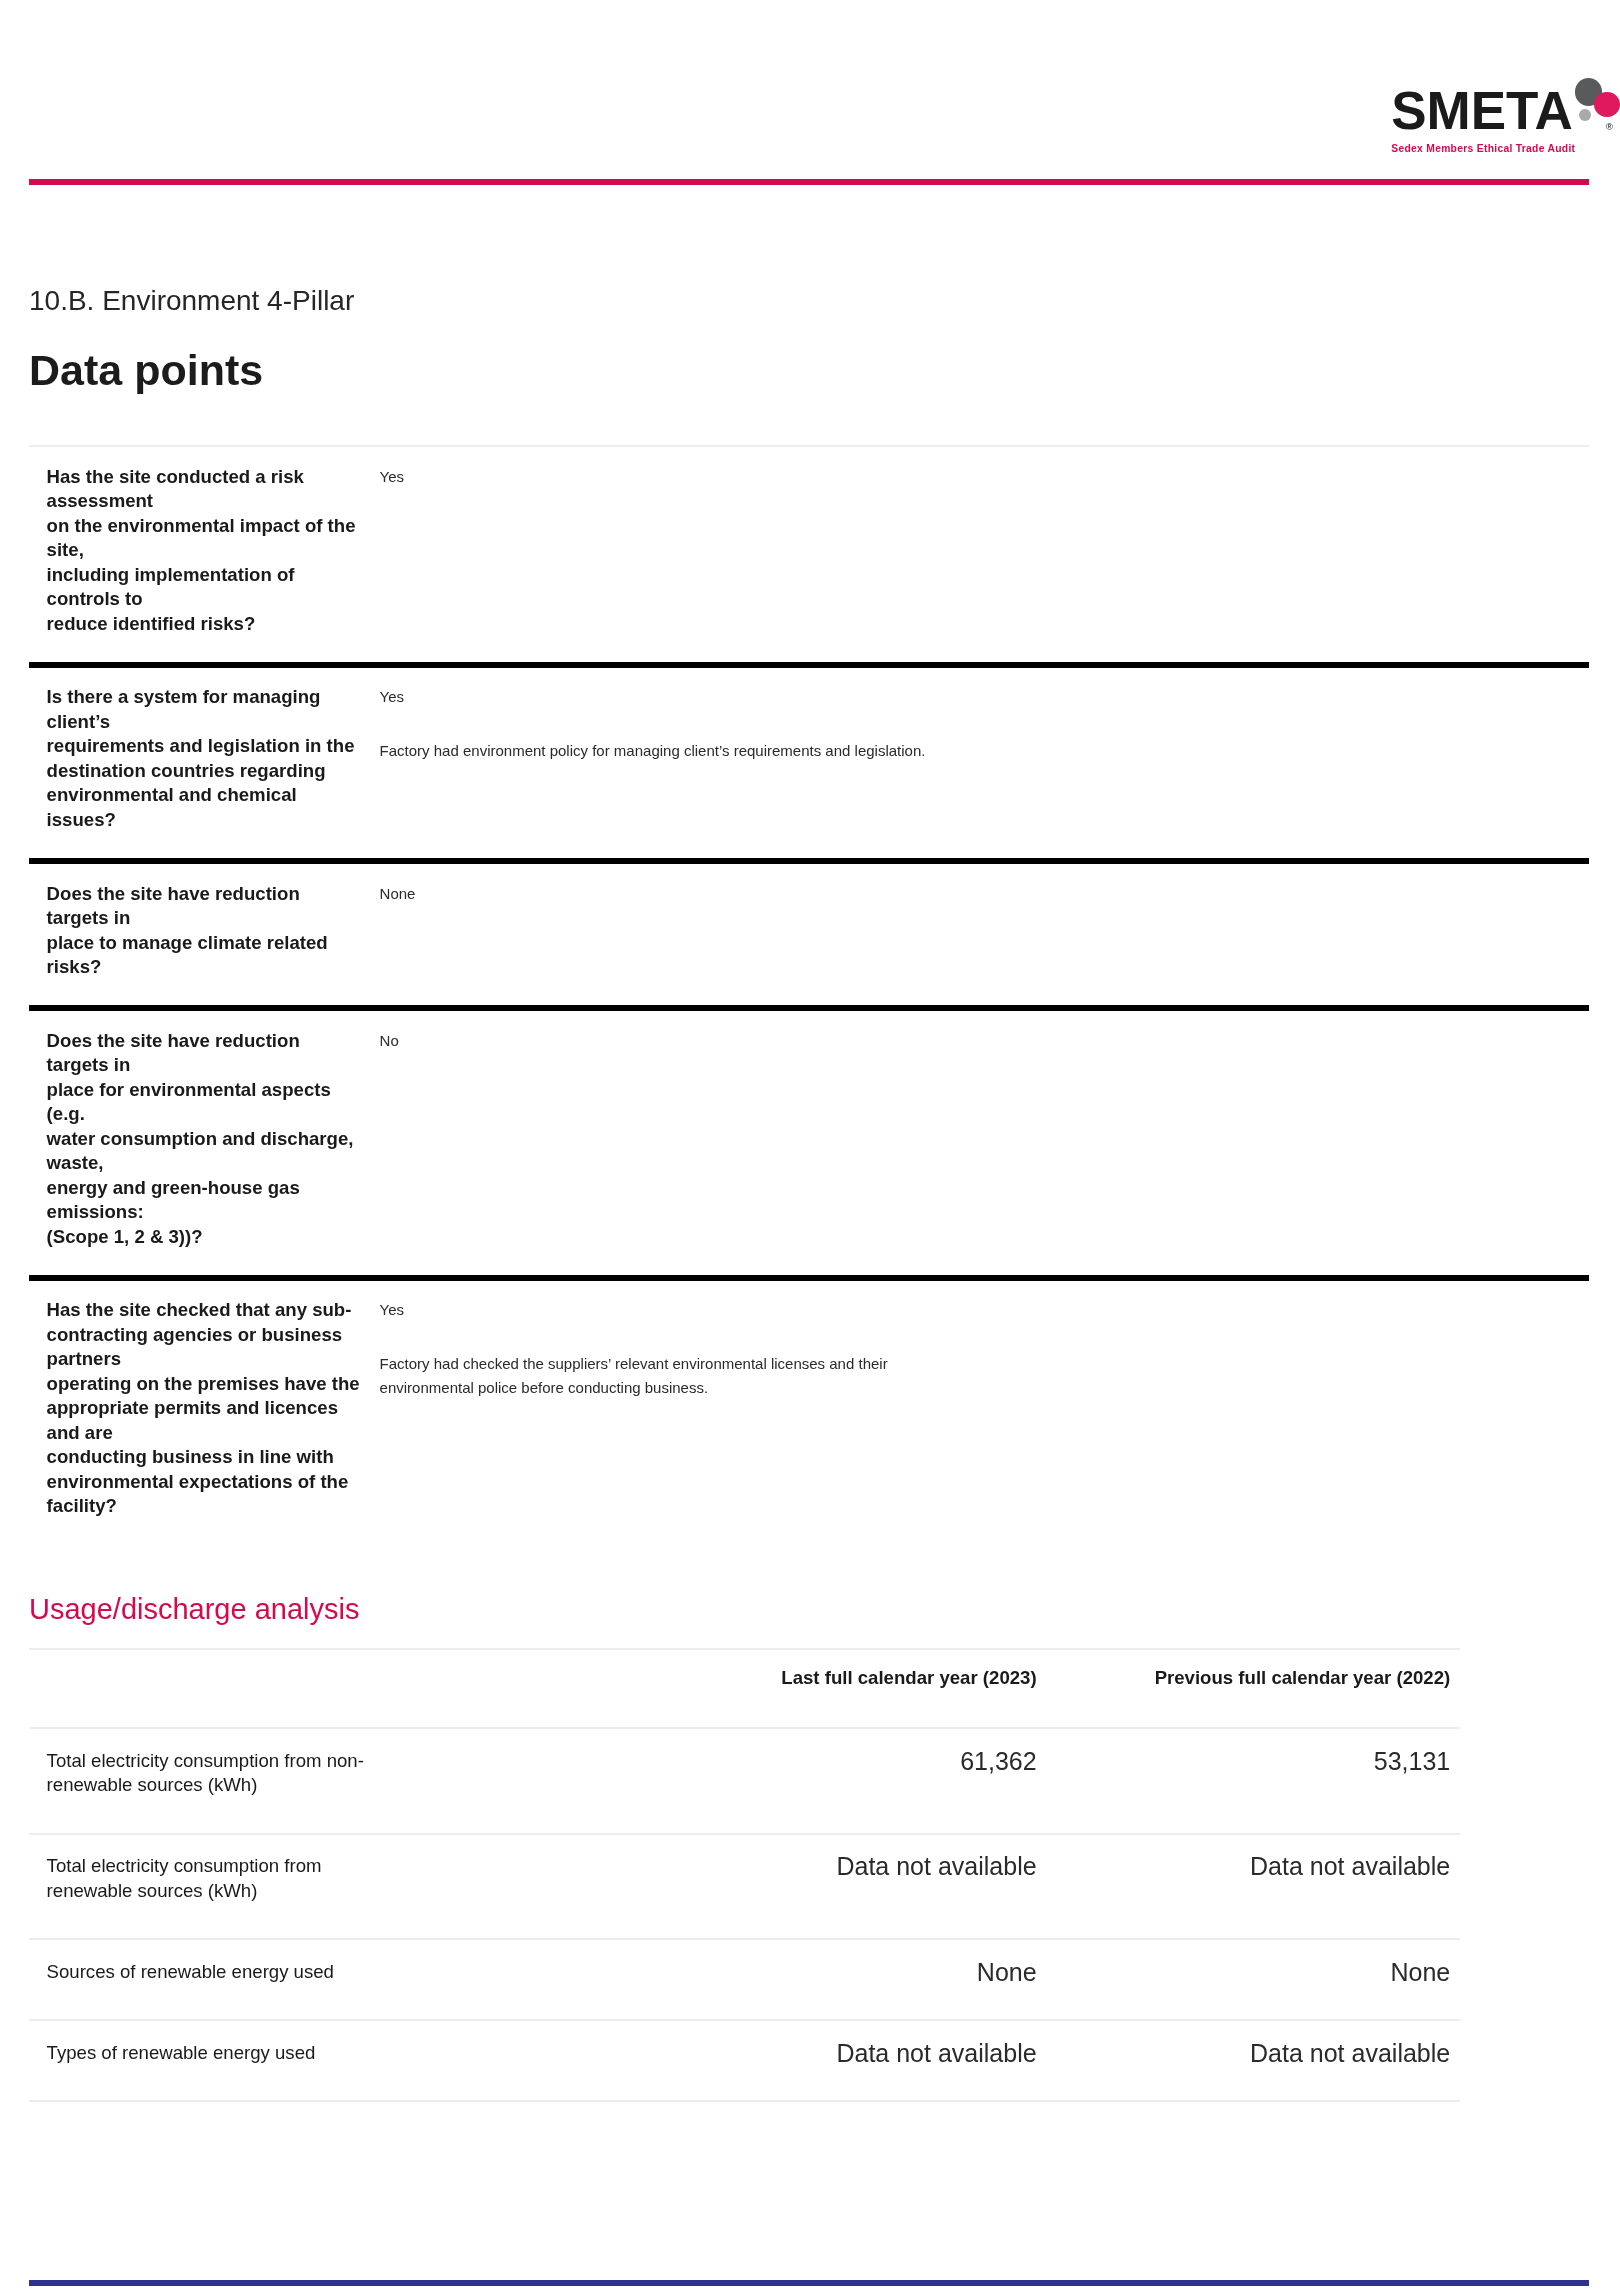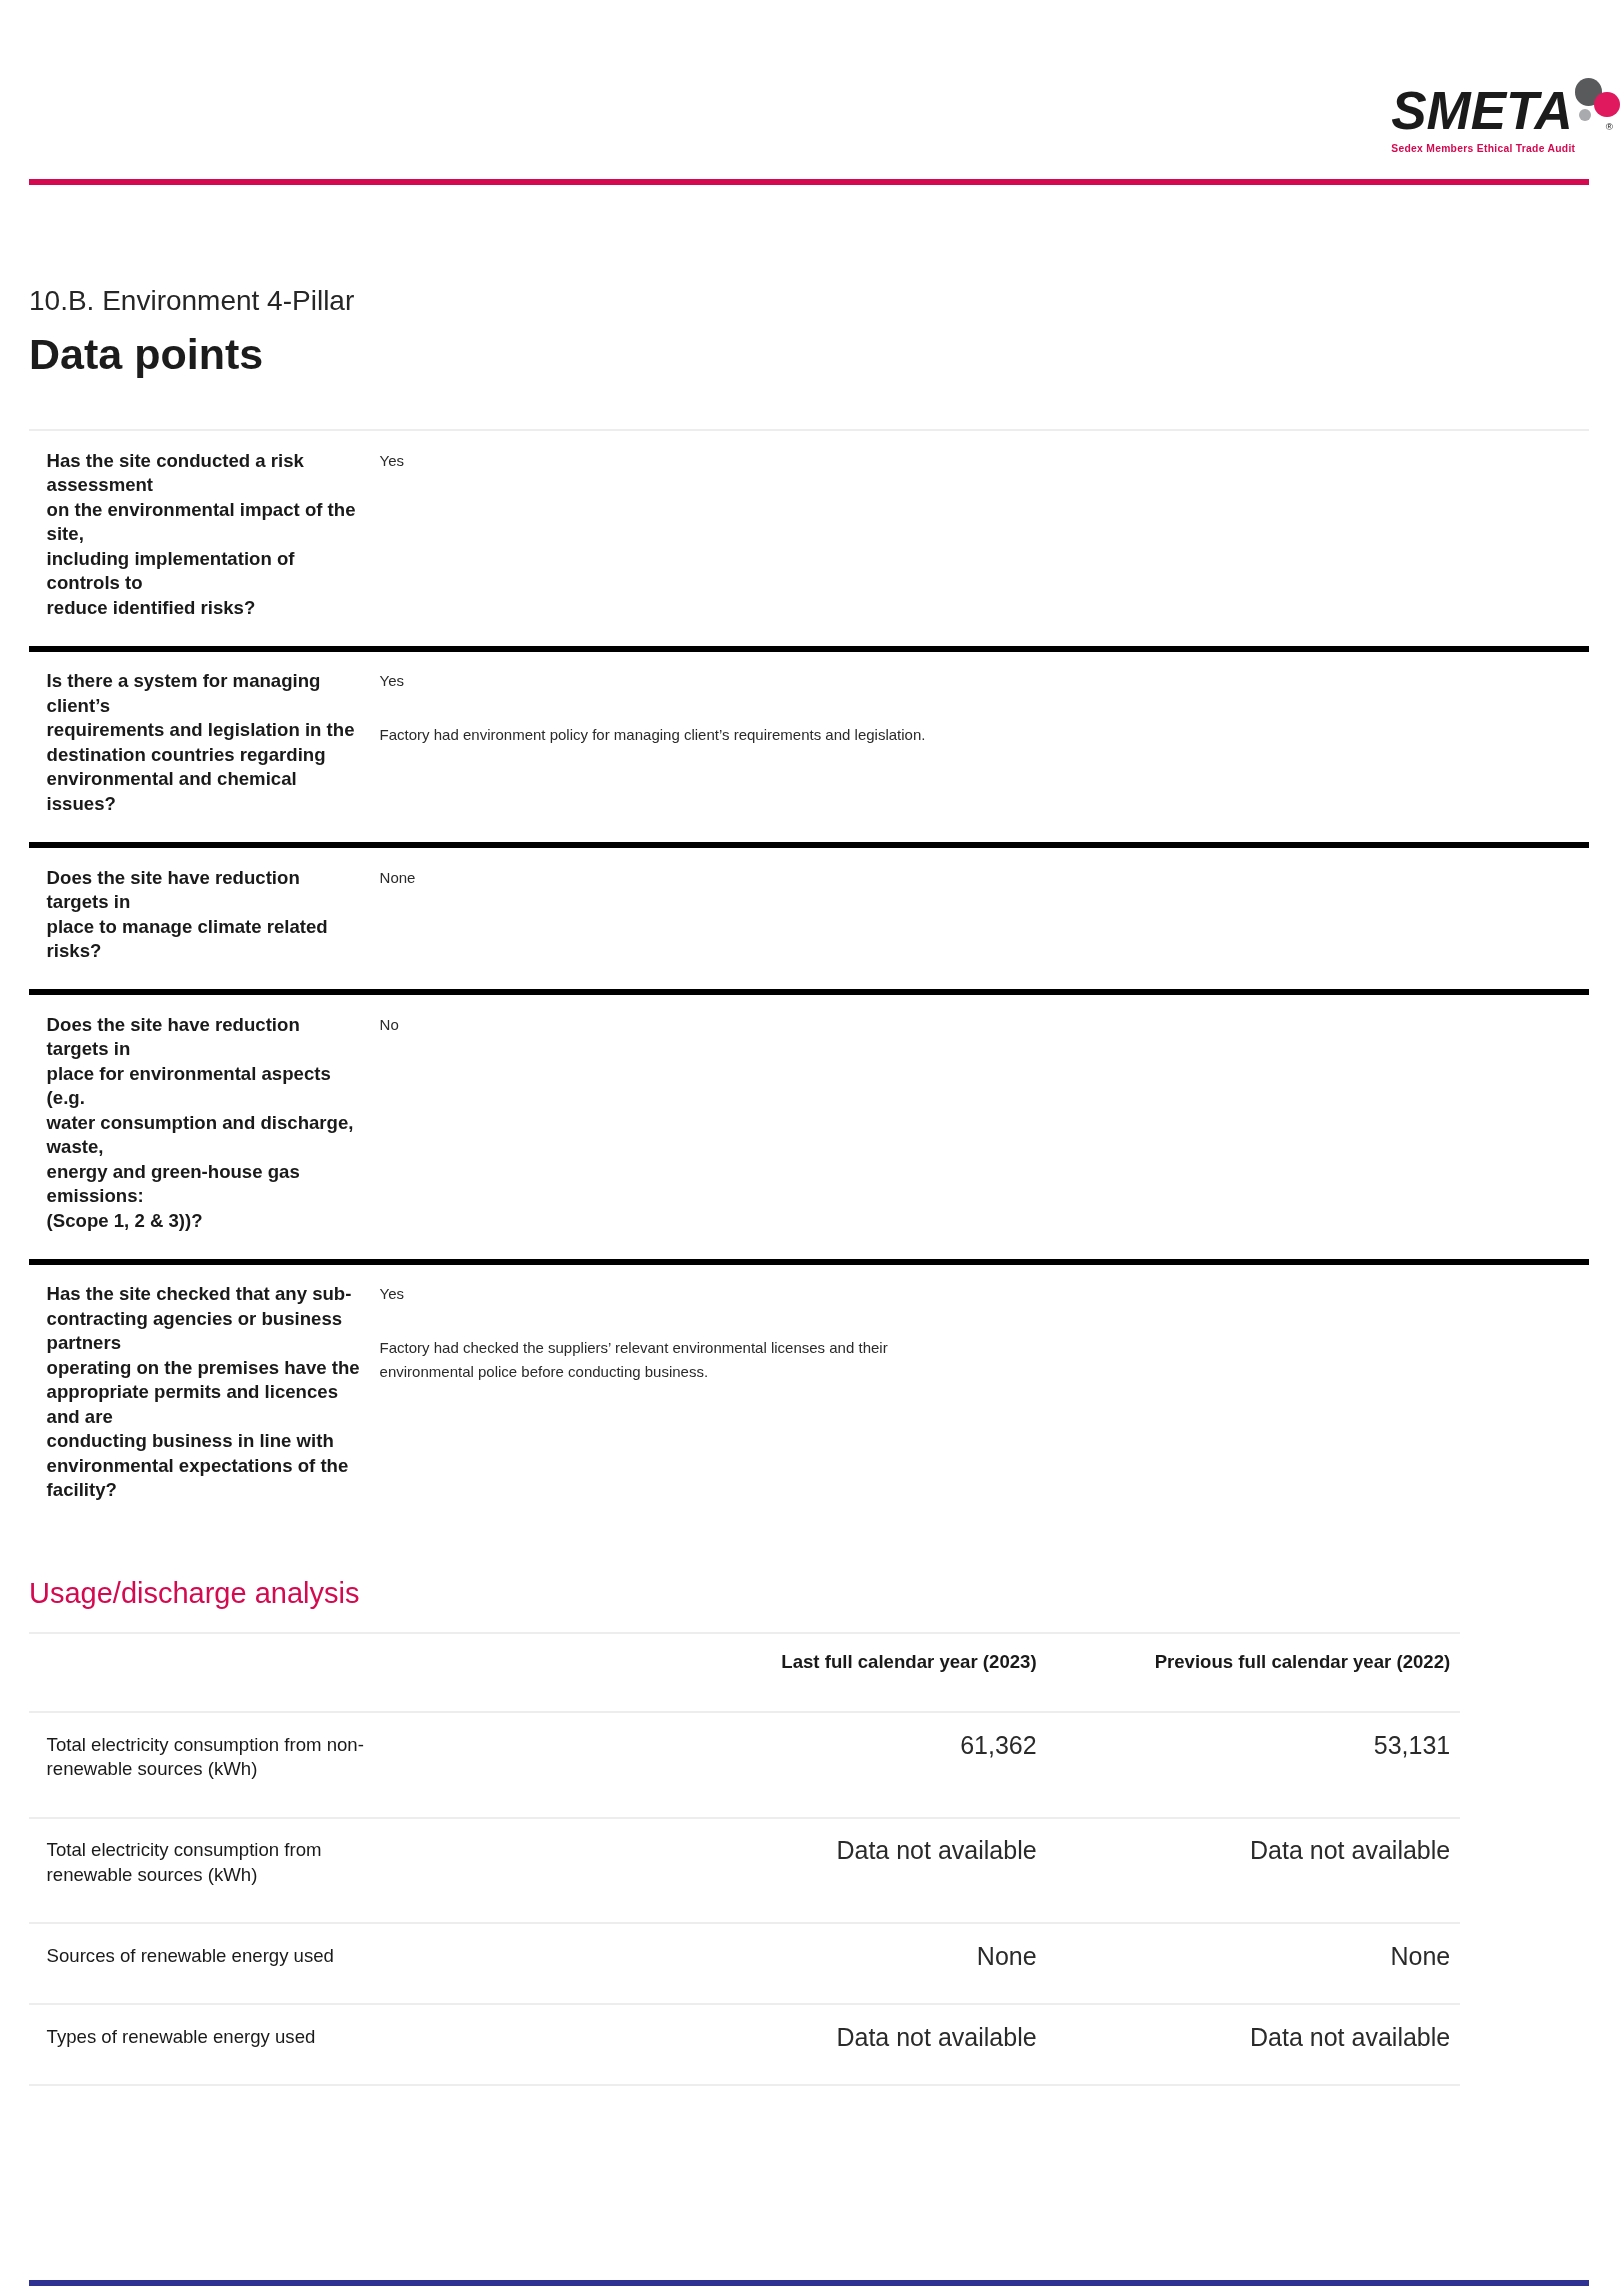--- a/index.html
+++ b/index.html
@@ -13,37 +13,37 @@
     overflow:hidden;
     box-sizing:border-box;
     padding:0 31px 0 29px;
   }
   
   .header{margin-top:84px;display:flex;justify-content:flex-end;}
   .logo{text-align:left;margin-right:13.7px;}
   .logo-row{position:relative;display:inline-block;}
   .logo-word{
     font-size:53px;font-weight:800;letter-spacing:0px;color:#1b1b1b;
-    line-height:1;display:inline-block;font-style:italic;
+    line-height:1;display:inline-block;
   }
   .logo-dots{position:absolute;left:100%;top:-5.9px;width:59px;height:78px;display:inline-block;}
   .dot{position:absolute;border-radius:50%;display:block;}
   .dot-big{width:27.4px;height:27.4px;left:2px;top:0;}
   .dot-pink{width:25.5px;height:25.5px;left:21.6px;top:13.7px;}
   .dot-small{width:11.8px;height:11.8px;left:5.9px;top:31px;}
   .reg{position:absolute;left:33px;top:43px;font-size:9.8px;color:#1b1b1b;}
   .logo-sub{
     margin-top:5.9px;font-size:10.3px;font-weight:700;letter-spacing:0.3px;
     white-space:nowrap;
   }
   .rule{height:5.9px;border:none;margin:0;}
   .rule-top{margin-top:25.5px;}
   
   .kicker{margin-top:98px;font-size:28px;font-weight:400;color:#262626;line-height:35px;}
-  .page-title{margin-top:11px;font-size:43px;font-weight:700;color:#1c1c1c;line-height:51px;}
+  .page-title{margin-top:27px;font-size:43px;font-weight:700;color:#1c1c1c;line-height:51px;}
   
   .qa-table{margin-top:49px;border-top:2px solid #ededed;}
   .qa-row{
     display:grid;grid-template-columns:333px 1fr;
     padding:17.6px 0 25.5px 17.6px;min-height:80px;
     border-bottom:6px solid #000000;box-sizing:border-box;
   }
   .qa-row:last-child{border-bottom:none;}
   .qa-q{
     font-weight:700;font-size:18.6px;line-height:24.5px;color:#1a1a1a;

